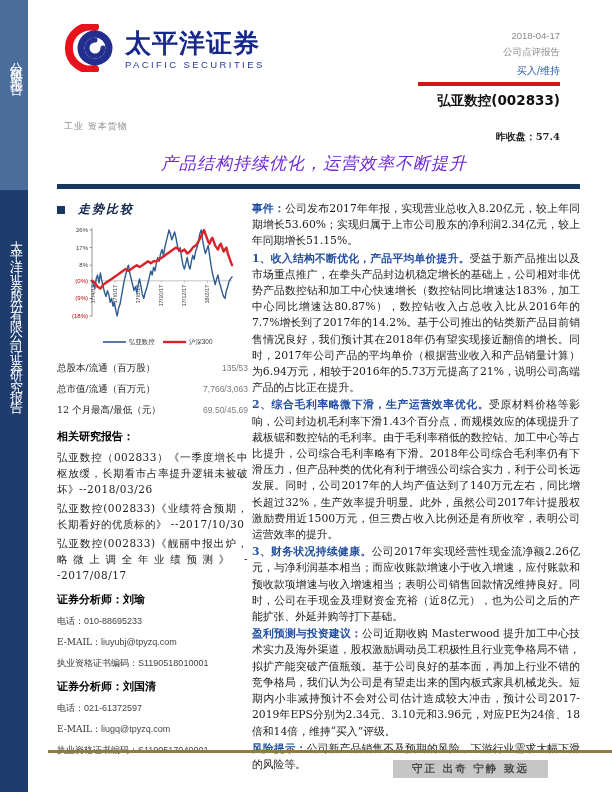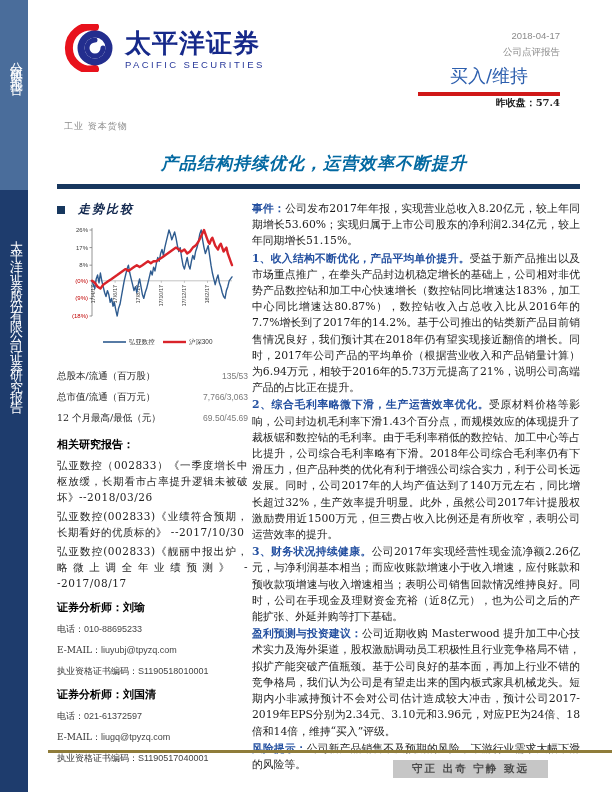--- a/index.html
+++ b/index.html
@@ -13,35 +13,35 @@
   .sb-bot .vtext{font-size:13px;letter-spacing:10px;padding-top:40px;margin-left:7px;}
   
   .brand{position:absolute;left:64px;top:24px;display:flex;align-items:center;}
   .brand-text{margin-left:7px;}
   .brand-cn{font-size:26px;font-weight:bold;color:#16298a;letter-spacing:1px;
             font-family:"DejaVu Sans",sans-serif;line-height:1.05;}
   .brand-en{font-size:9.5px;color:#28389a;letter-spacing:2.4px;margin-top:2px;
             font-family:"Liberation Sans",sans-serif;}
   .meta{position:absolute;top:30px;right:52px;text-align:right;}
   .meta-date,.meta-type{font-size:9.5px;color:#8b8b8b;font-family:"Liberation Sans",sans-serif;margin-bottom:5px;}
-  .meta-rating{font-size:18px;color:#2d5fae;font-family:"DejaVu Sans",sans-serif;margin:3px 0 4px;text-align:center;}
+  .meta-rating{font-size:10px;color:#2d5fae;font-family:"DejaVu Sans",sans-serif;margin:3px 0 4px;}
   .red-bar{width:142px;height:4px;background:#d01818;margin-left:auto;}
   .meta-stock{font-size:13.5px;font-weight:bold;color:#101010;margin-top:6px;font-family:"DejaVu Sans",sans-serif;}
-  .meta-close{font-size:10px;font-weight:bold;color:#222;}
+  .meta-close{font-size:10px;font-weight:bold;color:#222;margin-top:20px;}
   .industry{position:absolute;left:64px;top:120px;font-size:9px;color:#8b8b8b;letter-spacing:1px;}
   .title{position:absolute;left:48px;top:152px;width:532px;text-align:center;
-         font-size:17px;font-weight:bold;font-style:italic;color:#0369a1;letter-spacing:1px;}
+         font-size:17px;font-weight:normal;font-style:italic;color:#6d28d9;letter-spacing:1px;}
   .title-rule{position:absolute;left:57px;top:184px;width:523px;height:5px;background:#17375e;}
   
   .leftcol{position:absolute;left:57px;top:199px;width:191px;}
   .sec{display:flex;align-items:center;margin:2px 0 4px;}
   .sec .bullet{width:8px;height:8px;background:#17375e;margin-right:13px;flex:none;}
   .sec .sec-label{font-size:12px;font-weight:bold;font-style:italic;color:#10264d;letter-spacing:2px;}
   .chart-wrap{margin:2px 0 4px 2px;}
-  .stockdata{margin-top:16px;}
+  .stockdata{margin-top:8px;}
   .srow{display:flex;justify-content:space-between;align-items:baseline;margin:8px 0;}
   .srow .sl{font-size:9.5px;color:#222;}
   .srow .sv{font-size:8.5px;color:#7a7a7a;font-family:"Liberation Sans",sans-serif;}
   .related-title{font-size:11px;font-weight:bold;color:#000;margin:12px 0 5px;}
   .report{font-size:10.5px;line-height:16px;text-align:justify;color:#222;margin-bottom:3px;letter-spacing:0.5px;}
   .analyst-name{font-size:11px;font-weight:bold;color:#000;margin:9px 0 4px;}
   .arow{font-size:9px;color:#333;margin:8px 0;}
   .arow .aval{font-family:"Liberation Sans",sans-serif;color:#444;}
   
   .maincol{position:absolute;left:252px;top:201px;width:328px;}
@@ -78,20 +78,21 @@
       <div class="brand-cn">太平洋证券</div>
       <div class="brand-en">PACIFIC SECURITIES</div>
     </span>
   </div>
 
   <div class="meta">
     <div class="meta-date">2018-04-17</div>
     <div class="meta-type">公司点评报告</div>
     <div class="meta-rating">买入/维持</div>
     <div class="red-bar"></div>
+    <div class="meta-stock">弘亚数控(002833)</div>
     <div class="meta-close">昨收盘：57.4</div>
   </div>
 
   <div class="industry">工业 资本货物</div>
   <div class="title">产品结构持续优化，运营效率不断提升</div>
   <div class="title-rule"></div>
 
   <div class="leftcol">
 
     <div class="sec">

